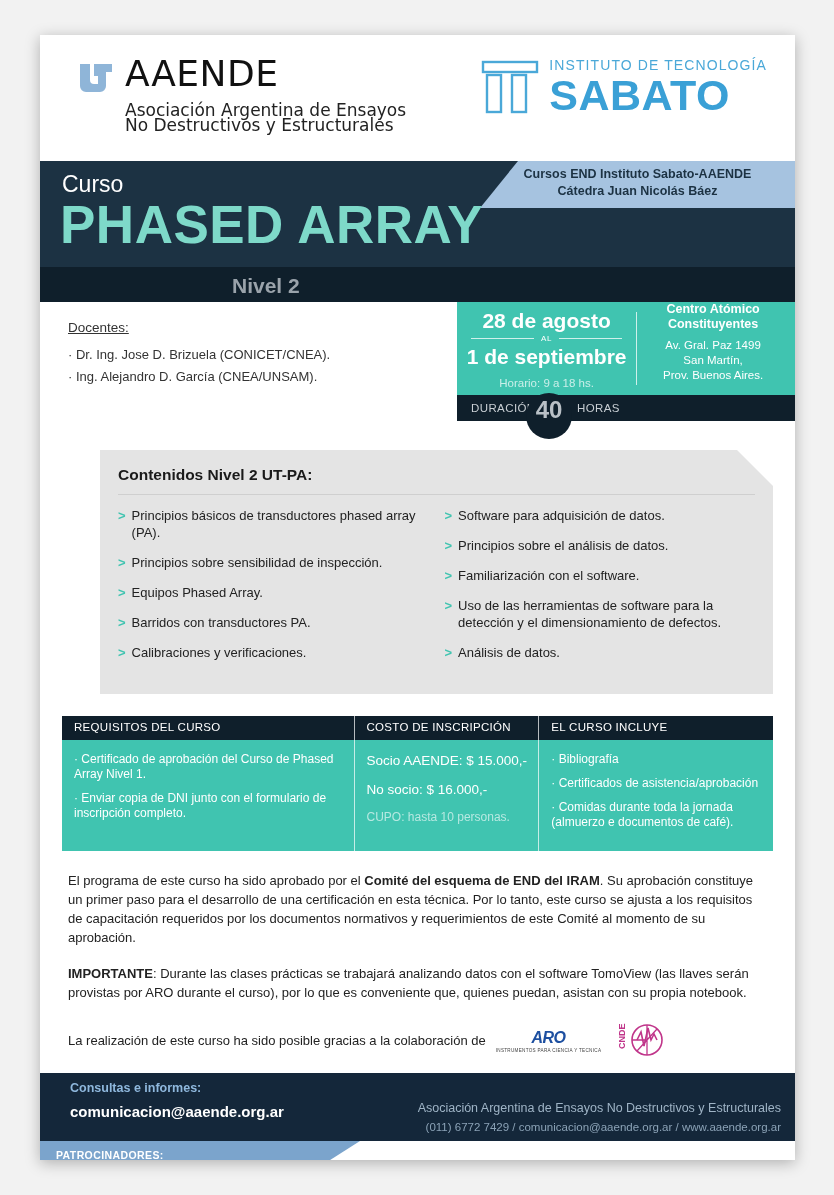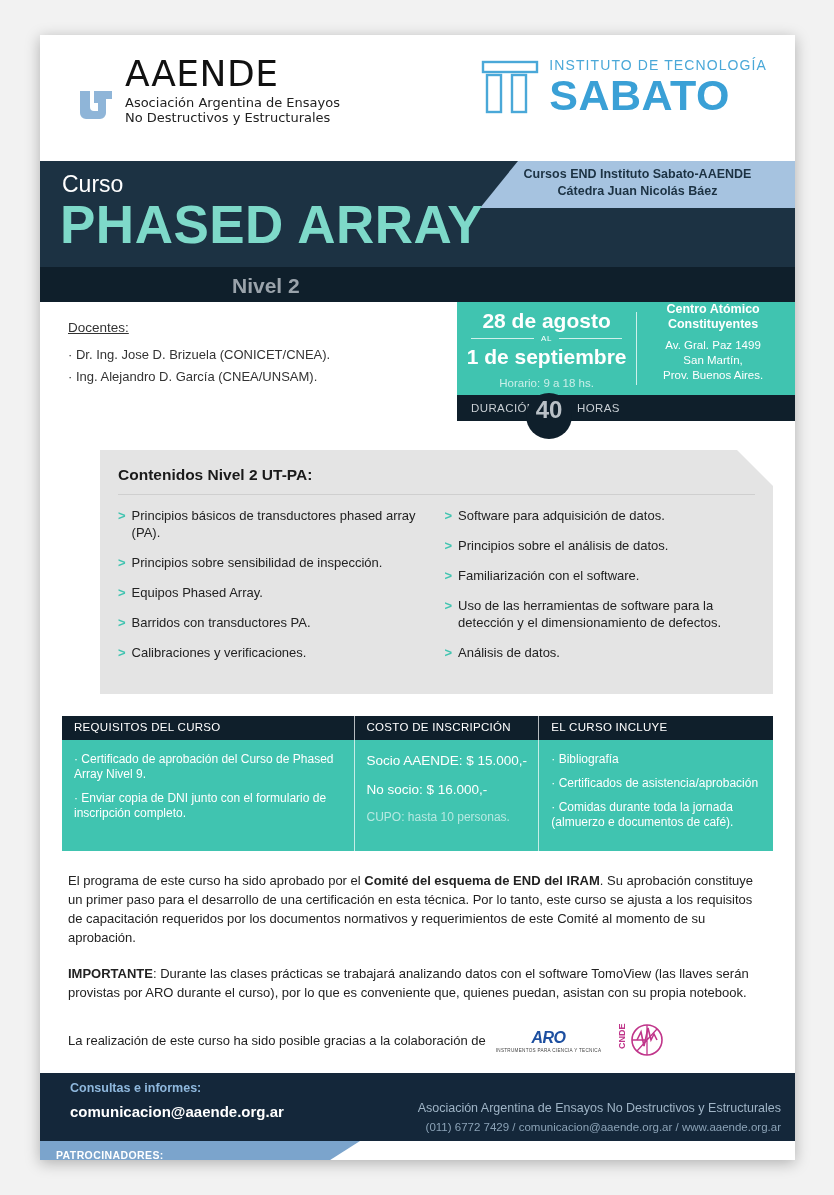--- a/index.html
+++ b/index.html
@@ -26,40 +26,40 @@
   
   .header {
     height: 126px;
     position: relative;
   }
   .aaende-logo {
     position: absolute;
     left: 36px;
     top: 20px;
     display: flex;
-    align-items: flex-end;
+    align-items: flex-start;
   }
   .aaende-mark {
     width: 40px; height: 40px;
     margin-right: 9px;
     margin-top: 3px;
   }
   .aaende-text .brand {
     font-size: 36px;
     font-weight: 400;
     letter-spacing: 0.5px;
     color: #111;
     line-height: 38px;
     font-family: "DejaVu Sans", sans-serif;
   }
   .aaende-text .sub {
-    font-size: 13px;
+    font-size: 17px;
     color: #222;
     line-height: 15px;
-    margin-top: 2px;
+    margin-top: 10px;
     font-family: "DejaVu Sans", sans-serif;
   }
 
   .sabato-logo {
     position: absolute;
     right: 28px;
     top: 22px;
     display: flex;
     align-items: center;
   }
@@ -519,21 +519,21 @@
   </div>
 
   <div class="info3">
     <div class="info3-head">
       <div class="i3a">REQUISITOS DEL CURSO</div>
       <div class="i3b">COSTO DE INSCRIPCIÓN</div>
       <div class="i3c">EL CURSO INCLUYE</div>
     </div>
     <div class="info3-body">
       <div class="i3a">
-        <div class="i3-line">· Certificado de aprobación del Curso de Phased Array Nivel 9.</div>
+        <div class="i3-line">· Certificado de aprobación del Curso de Phased Array Nivel 1.</div>
         <div class="i3-line">· Enviar copia de DNI junto con el formulario de inscripción completo.</div>
       </div>
       <div class="i3b">
         <div class="i3-price">Socio AAENDE: $ 15.000,-</div>
         <div class="i3-price">No socio: $ 16.000,-</div>
         <div class="i3-dim">CUPO: hasta 10 personas.</div>
       </div>
       <div class="i3c">
         <div class="i3-line">· Bibliografía</div>
         <div class="i3-line">· Certificados de asistencia/aprobación</div>

